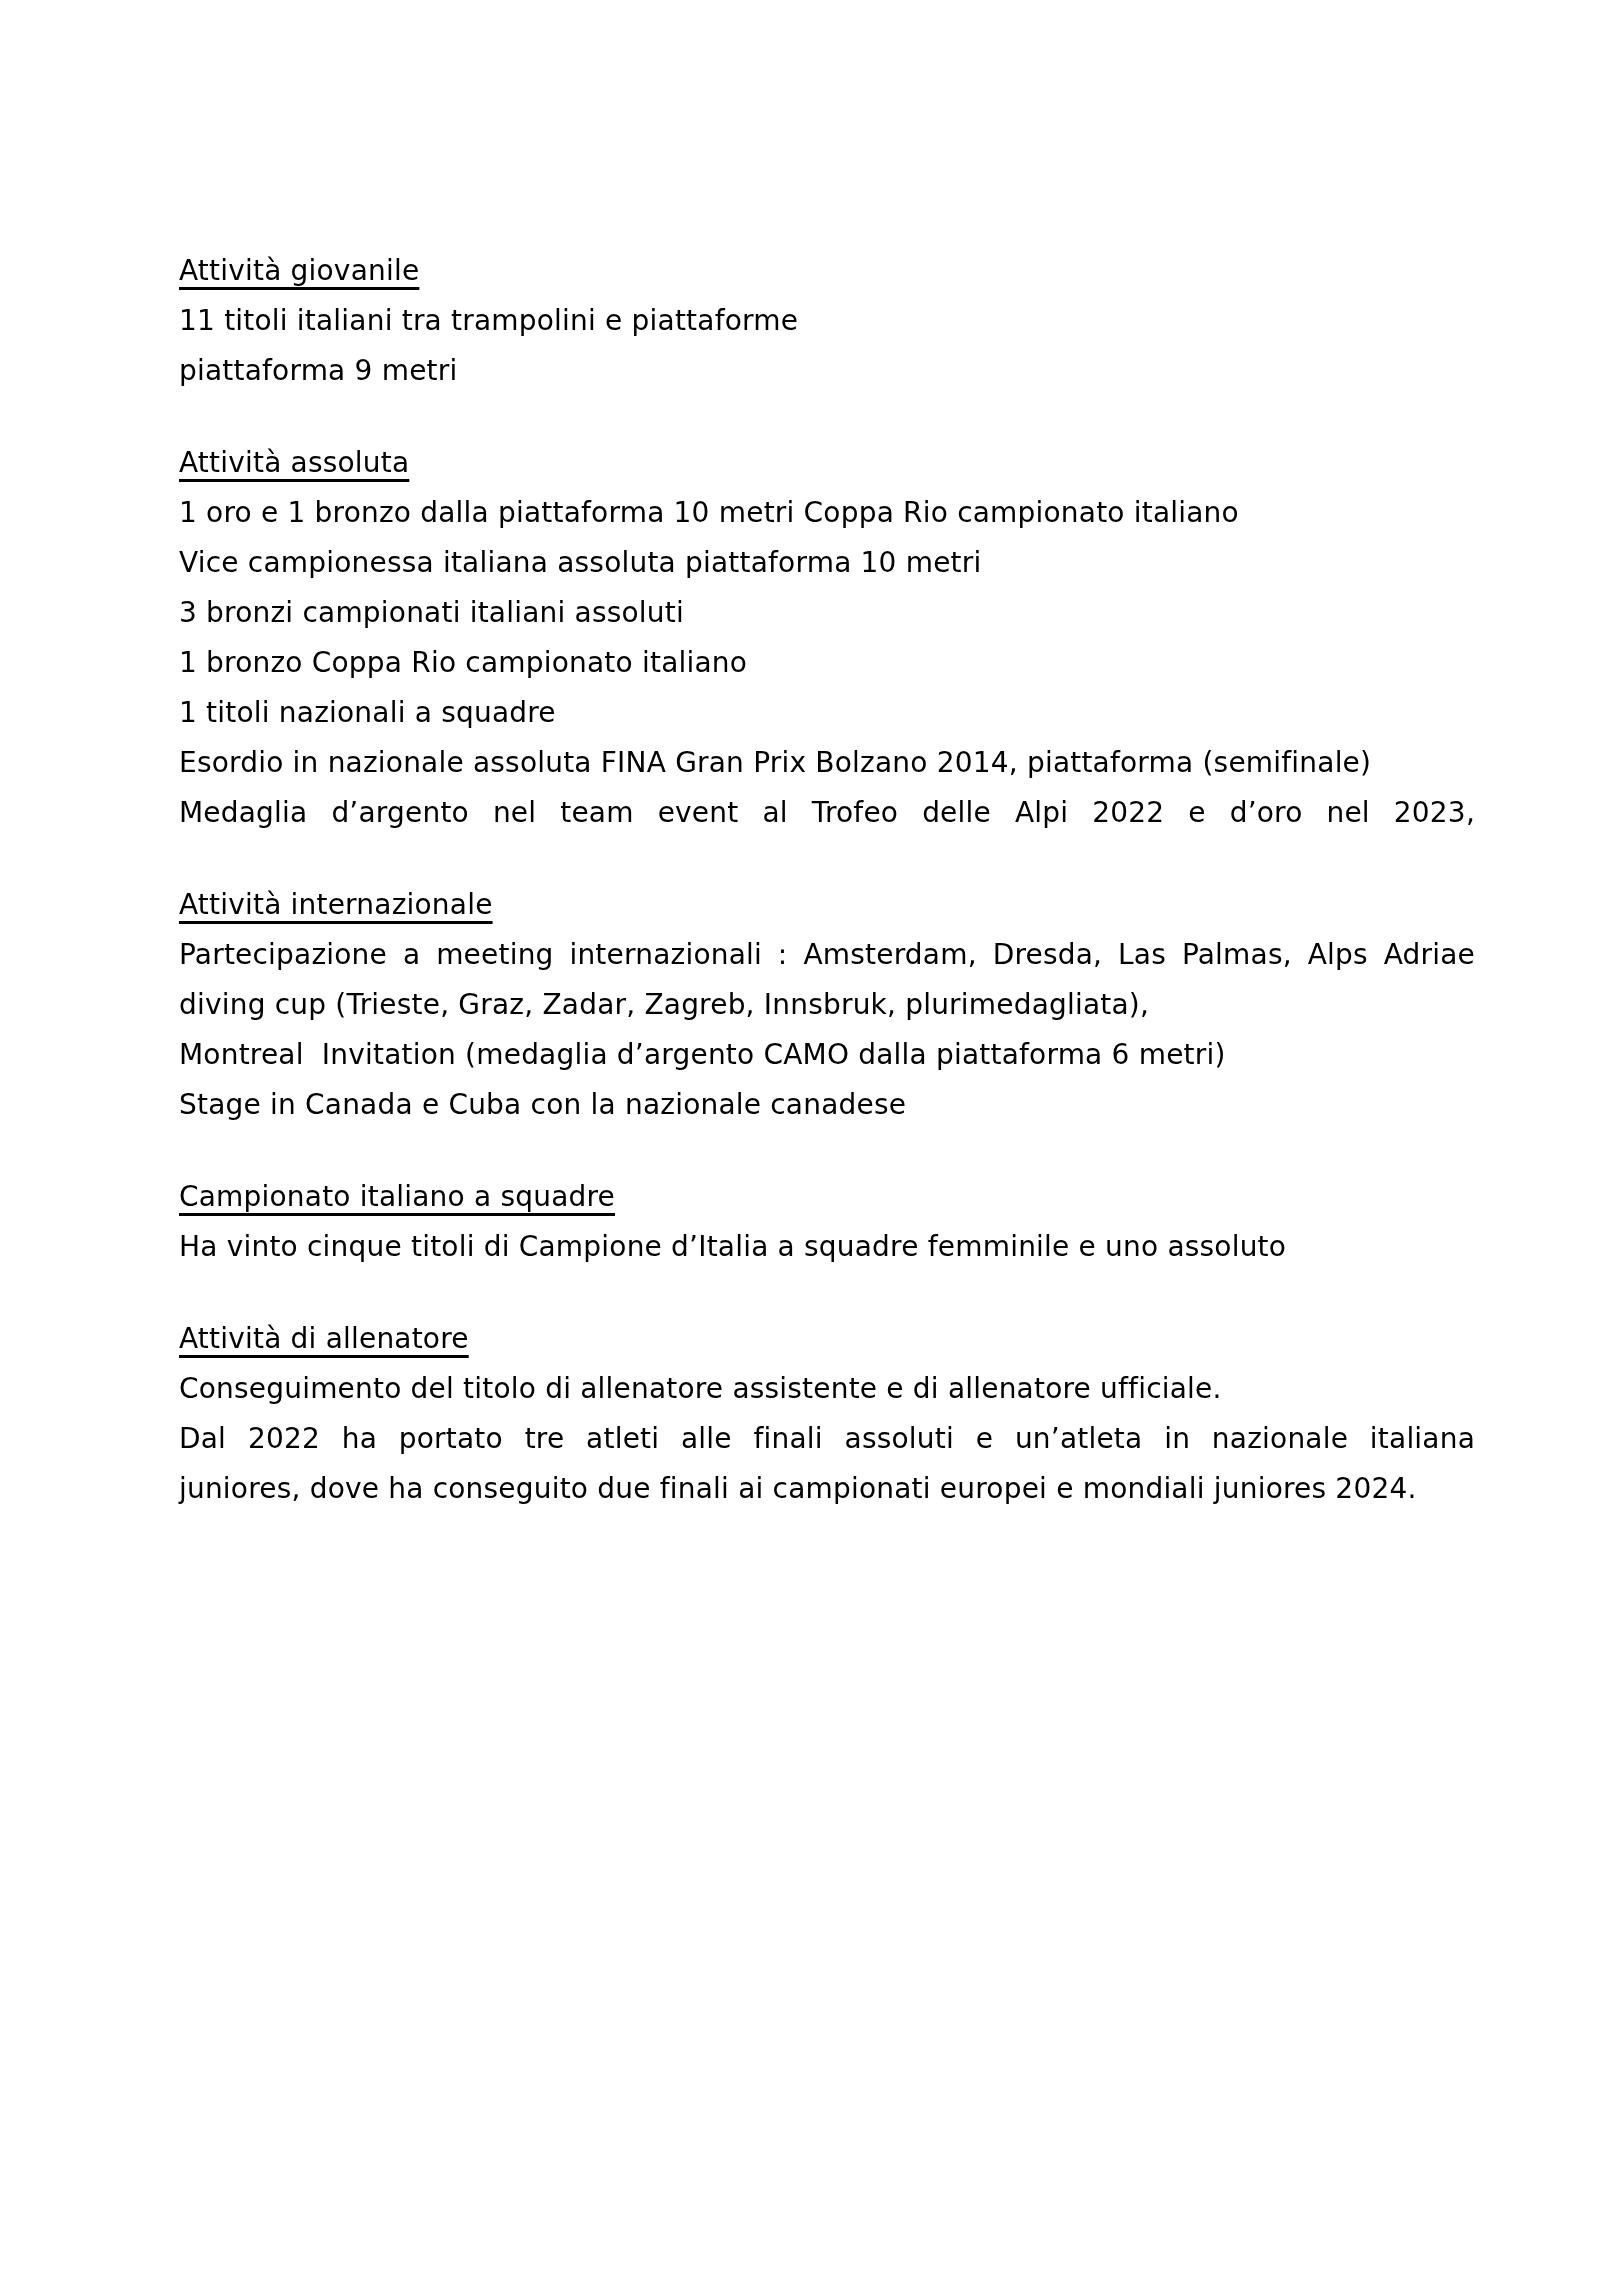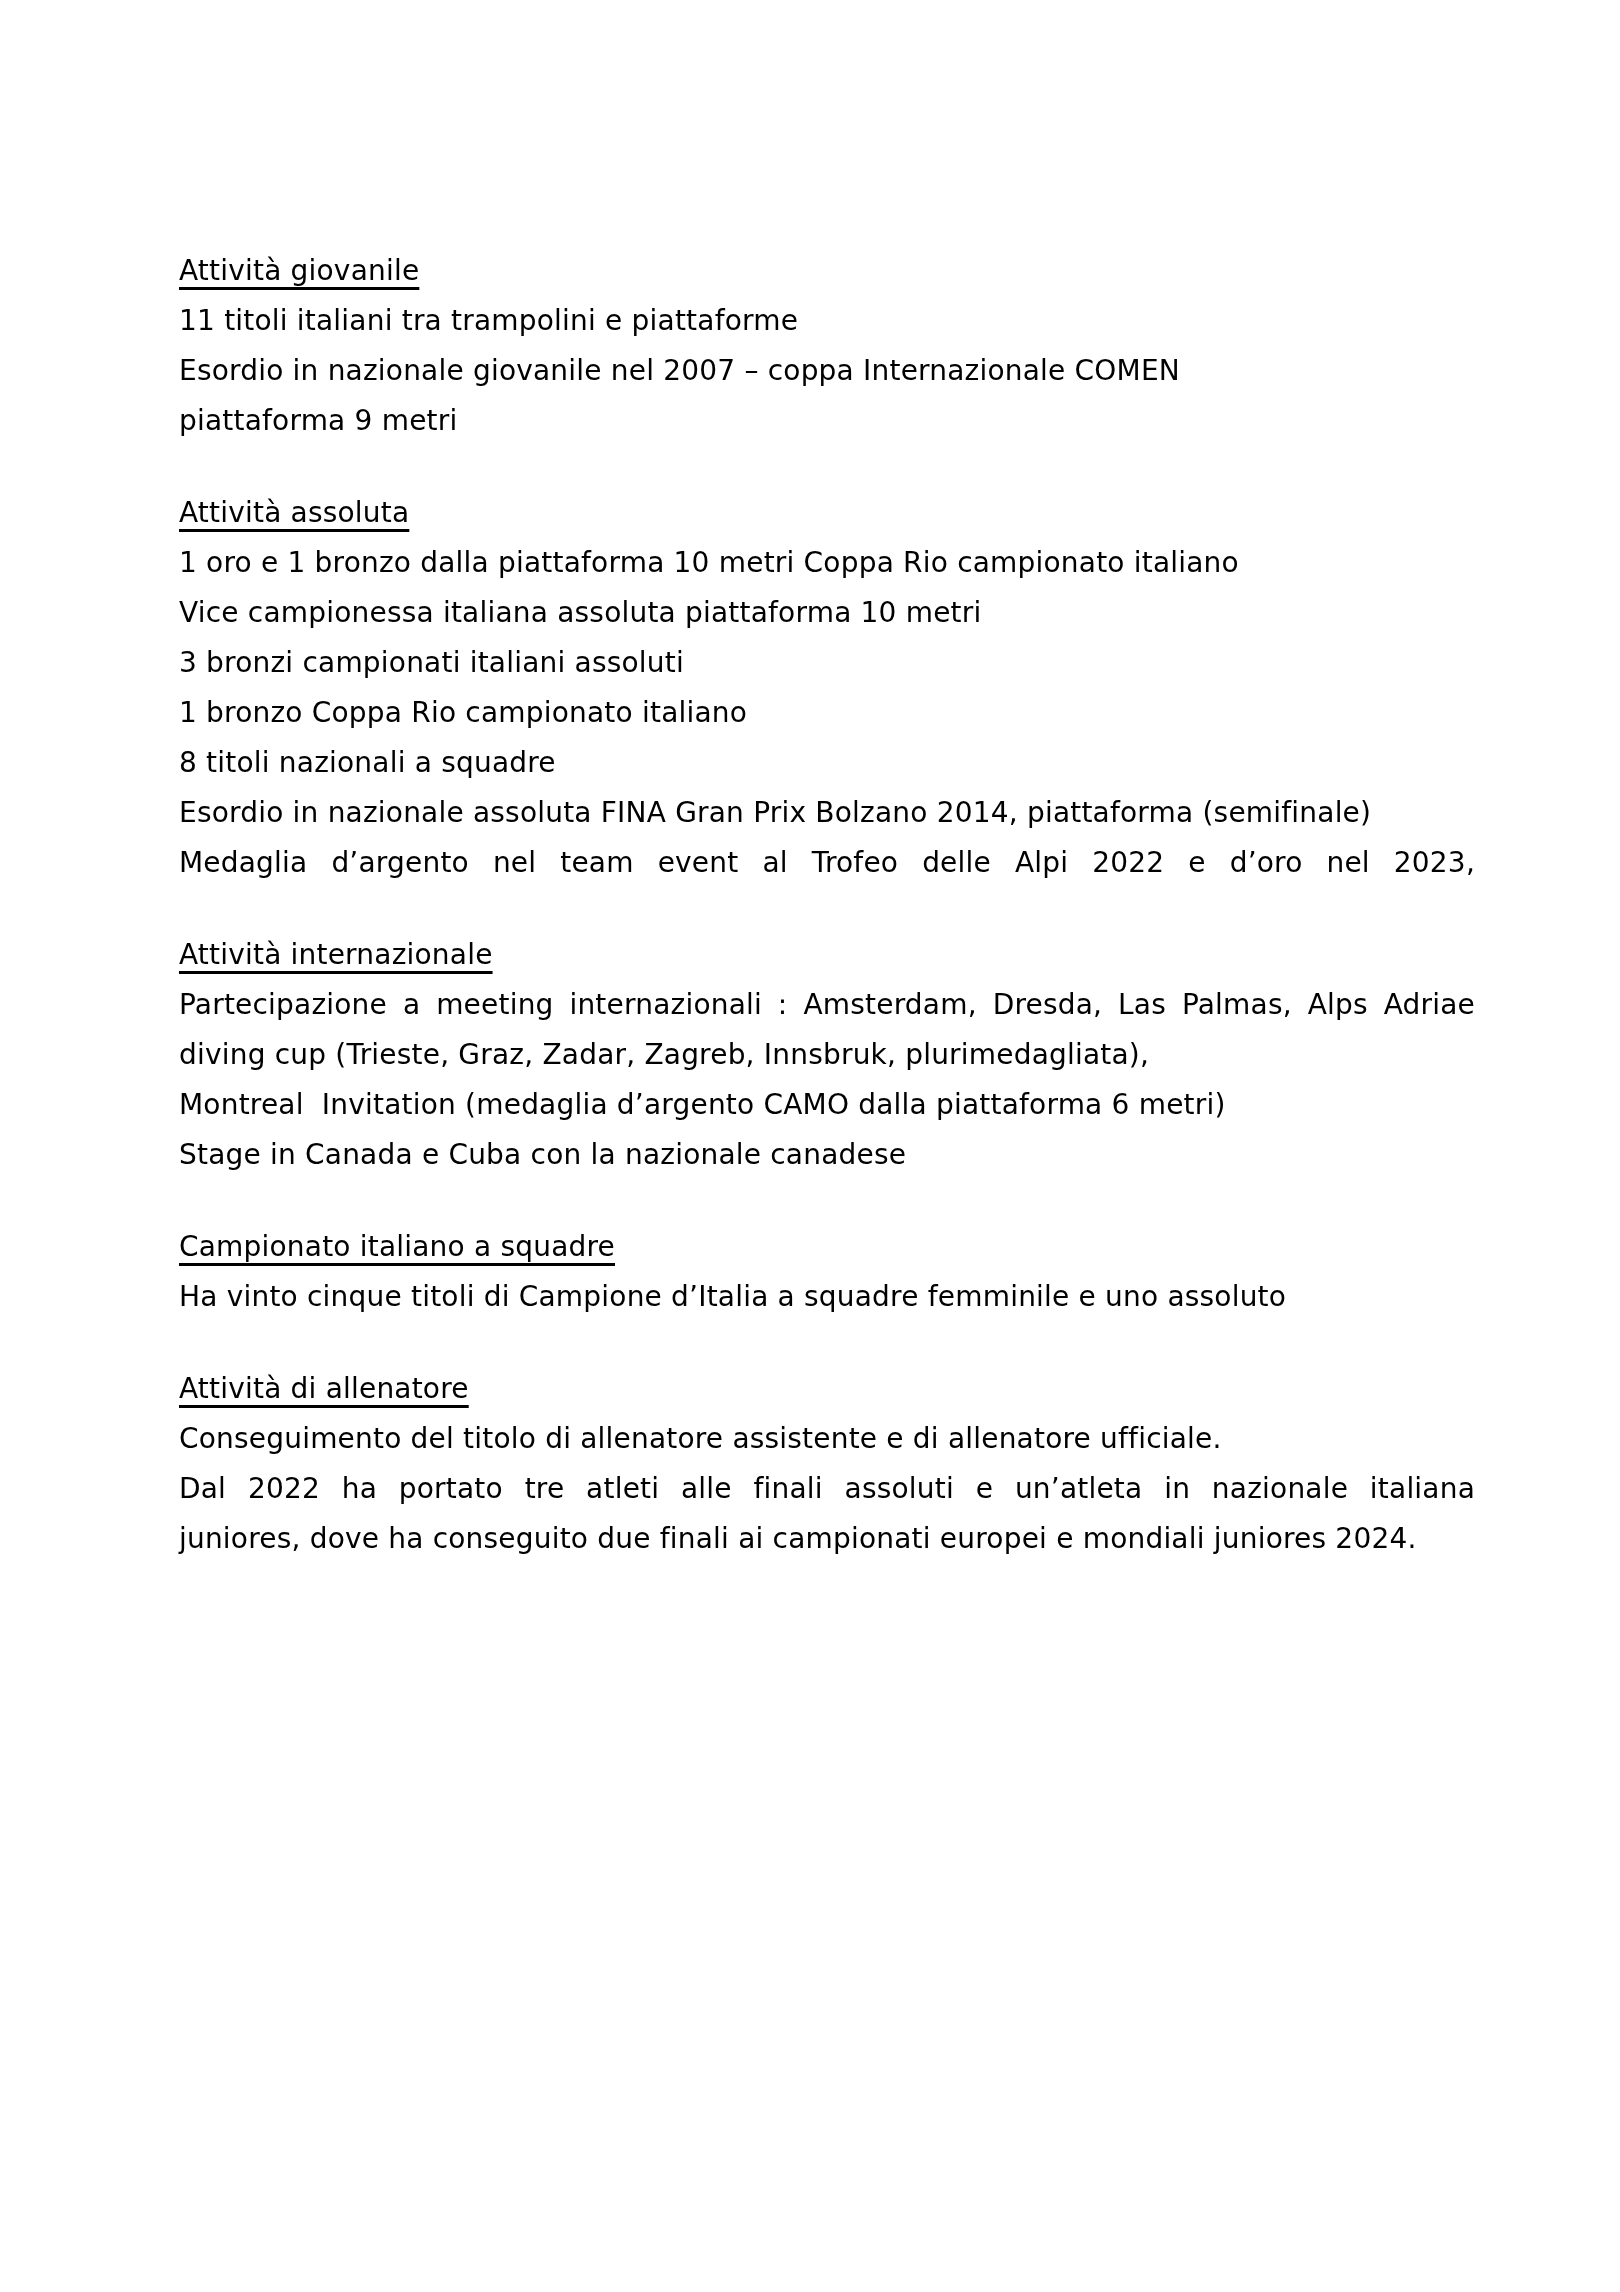--- a/index.html
+++ b/index.html
@@ -50,31 +50,30 @@
 </style>
 </head>
 <body>
 
 <div class="page">
   <div class="doc-content">
 
     <section class="doc-section">
       <h2 class="line heading">Attività giovanile</h2>
       <div class="line">11 titoli italiani tra trampolini e piattaforme</div>
-      <div class="line">Esordio in nazionale giovanile nel 2007 – coppa Internazionale COMEN</div>
       <div class="line">piattaforma 9 metri</div>
     </section>
 
     <section class="doc-section">
       <h2 class="line heading">Attività assoluta</h2>
       <div class="line">1 oro e 1 bronzo dalla piattaforma 10 metri Coppa Rio campionato italiano</div>
       <div class="line">Vice campionessa italiana assoluta piattaforma 10 metri</div>
       <div class="line">3 bronzi campionati italiani assoluti</div>
       <div class="line">1 bronzo Coppa Rio campionato italiano</div>
-      <div class="line">8 titoli nazionali a squadre</div>
+      <div class="line">1 titoli nazionali a squadre</div>
       <div class="line">Esordio in nazionale assoluta FINA Gran Prix Bolzano 2014, piattaforma (semifinale)</div>
       <div class="line stretch">Medaglia d’argento nel team event al Trofeo delle Alpi 2022 e d’oro nel 2023,</div>
     </section>
 
     <section class="doc-section">
       <h2 class="line heading">Attività internazionale</h2>
       <div class="line stretch">Partecipazione a meeting internazionali : Amsterdam, Dresda, Las Palmas, Alps Adriae</div>
       <div class="line">diving cup (Trieste, Graz, Zadar, Zagreb, Innsbruk, plurimedagliata),</div>
       <div class="line">Montreal  Invitation (medaglia d’argento CAMO dalla piattaforma 6 metri)</div>
       <div class="line">Stage in Canada e Cuba con la nazionale canadese</div>

